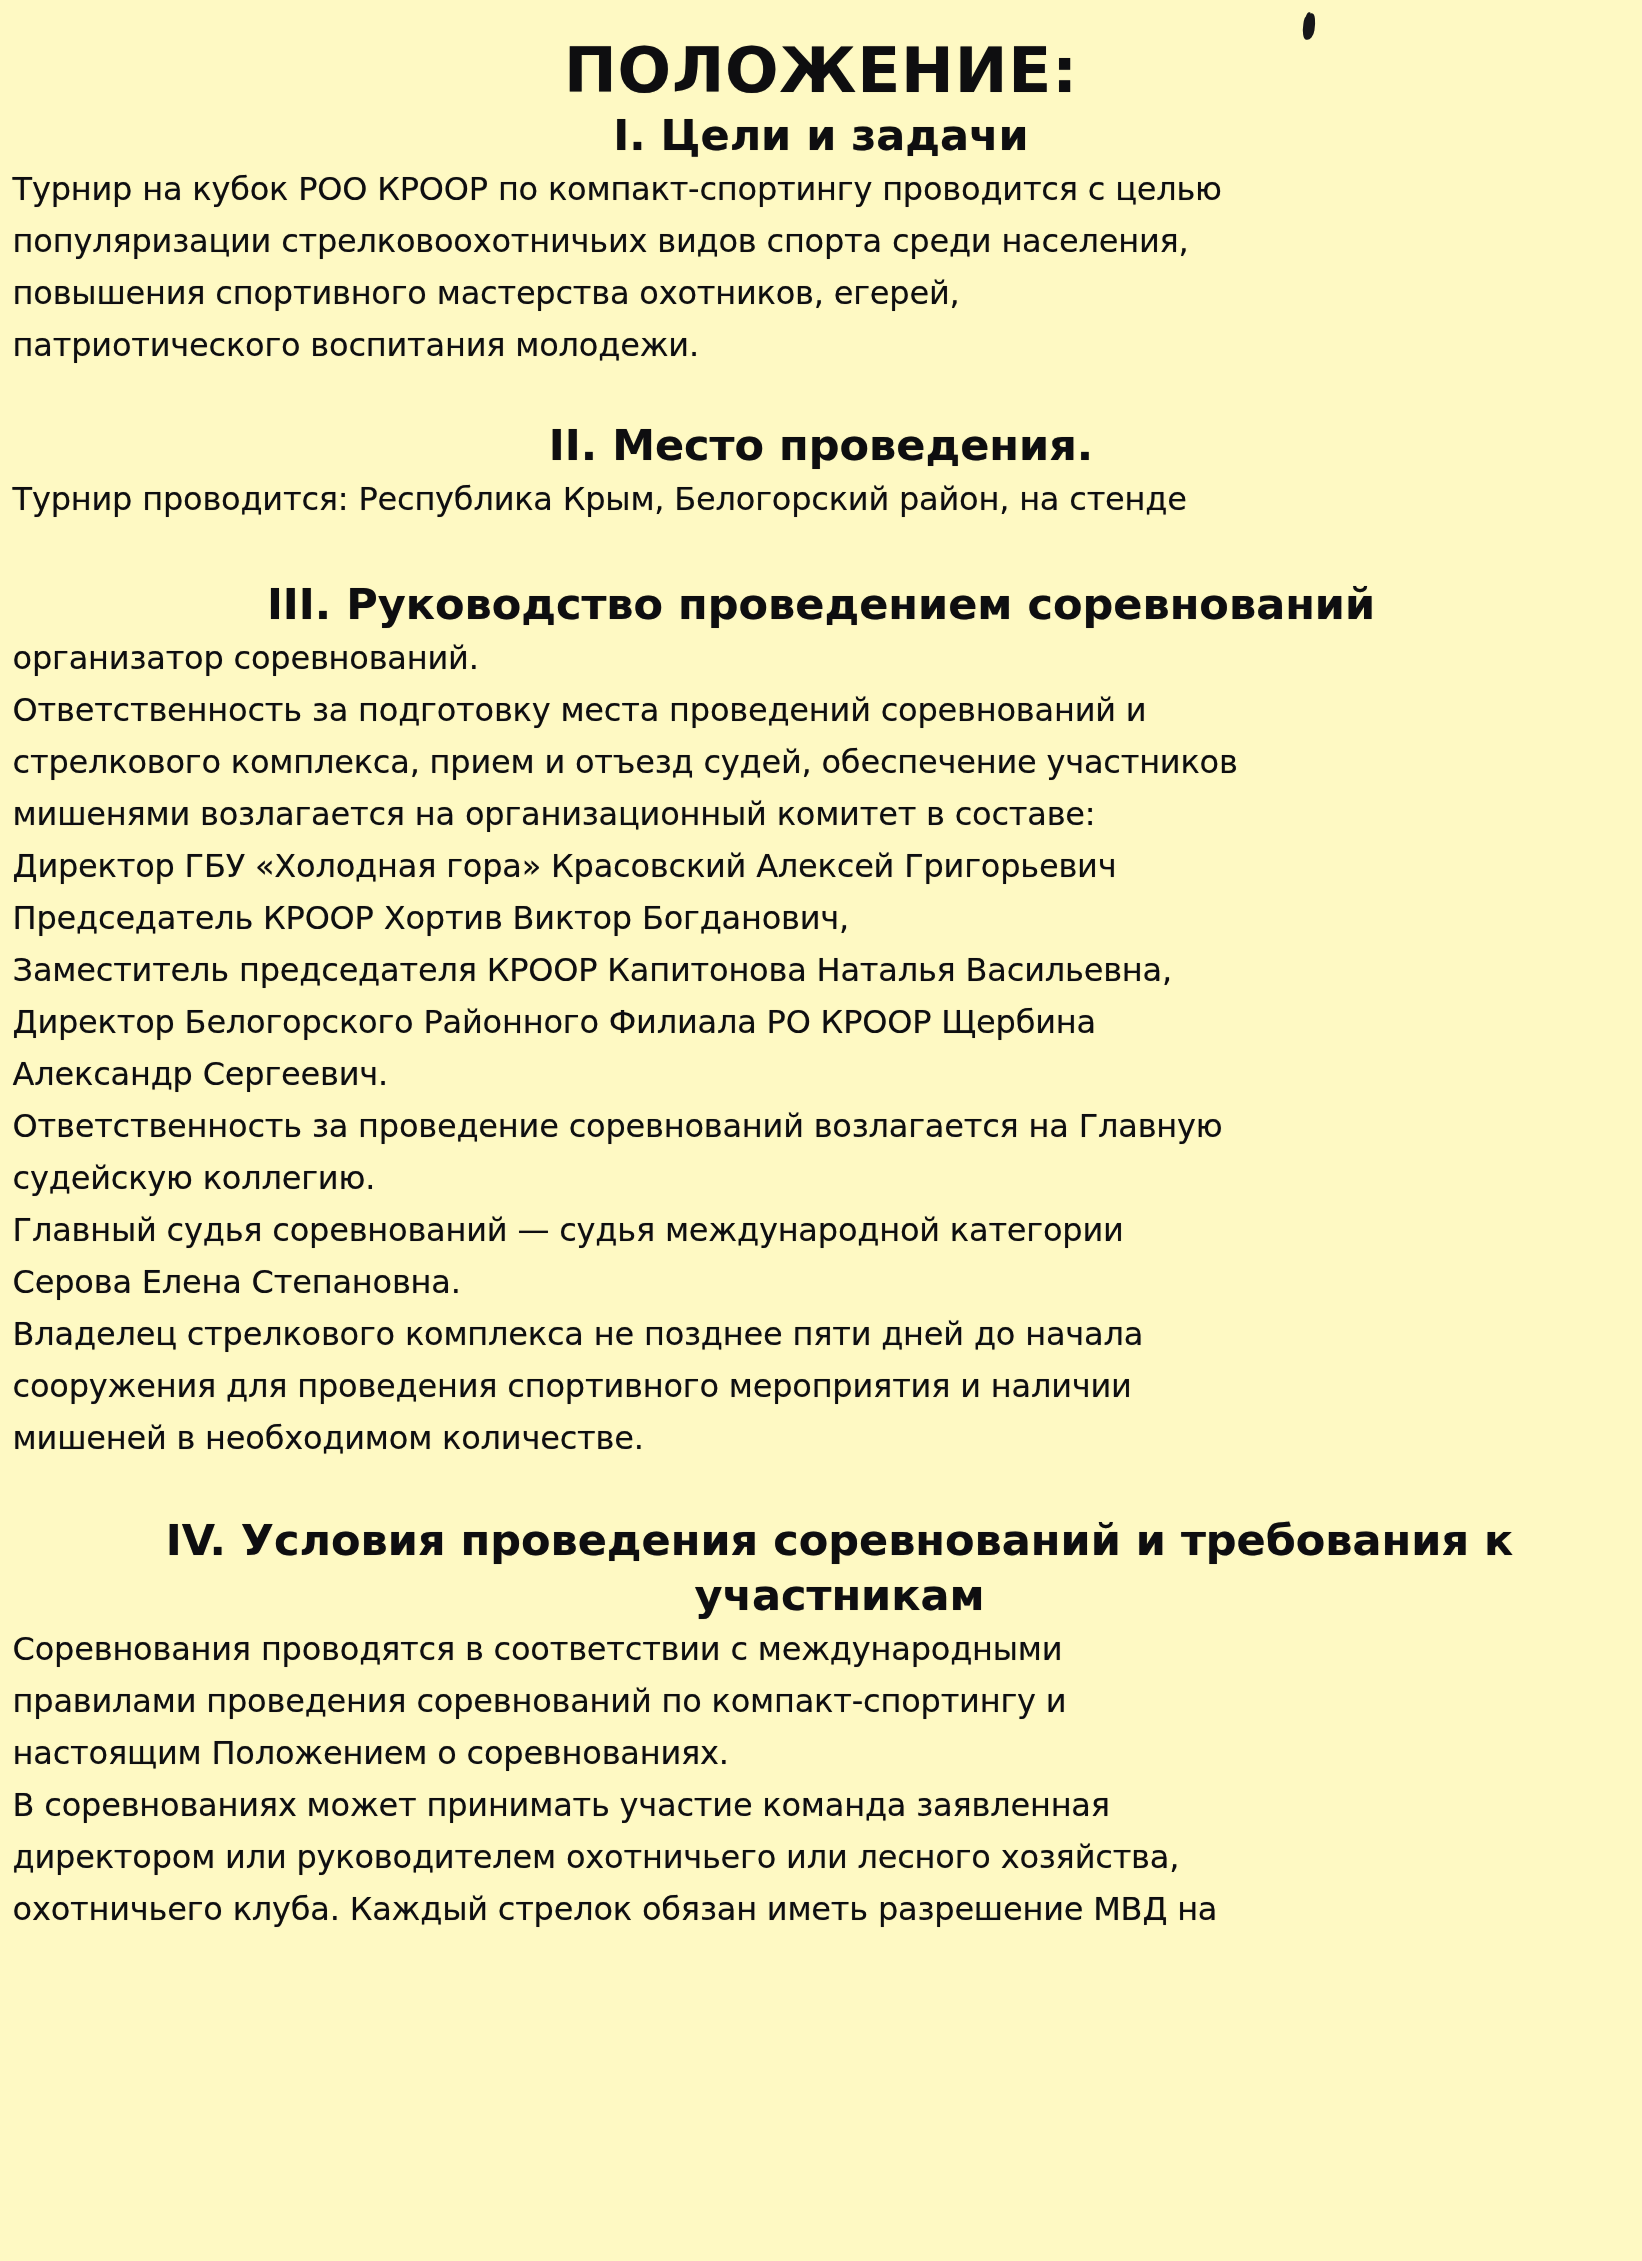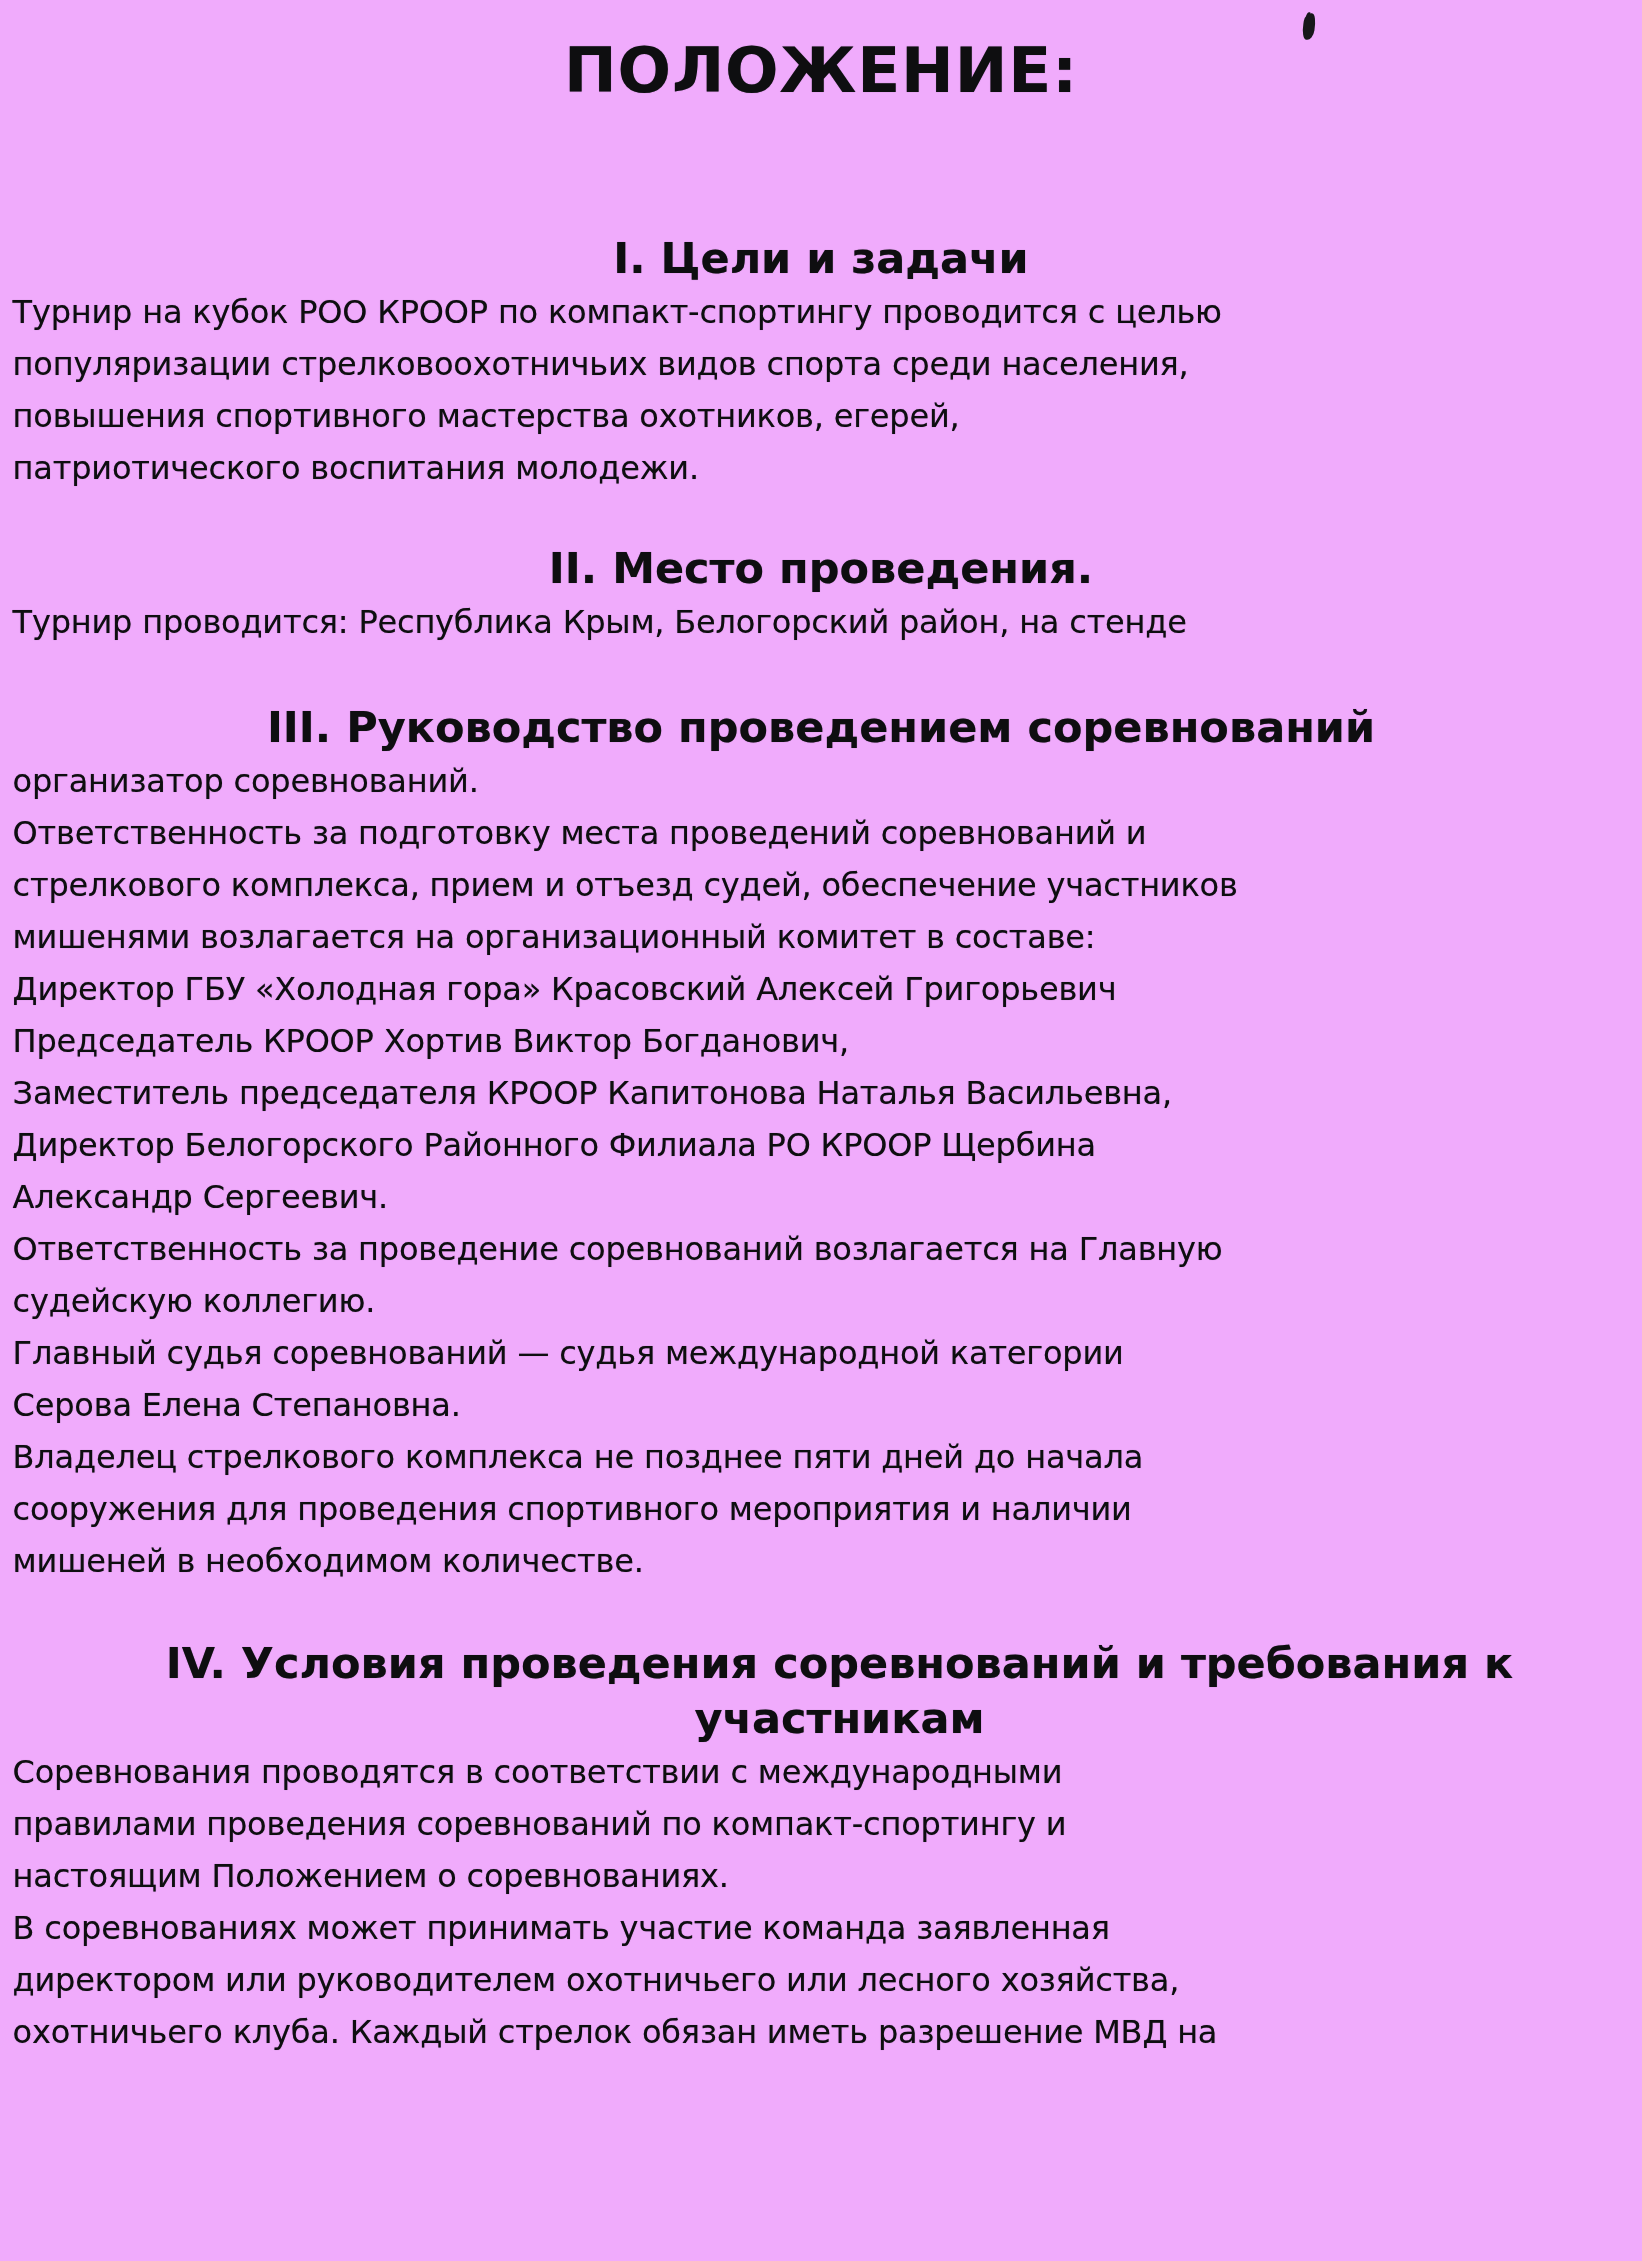--- a/index.html
+++ b/index.html
@@ -3,21 +3,21 @@
 <meta charset="utf-8">
 <style>
   html, body { margin: 0; padding: 0; }
   body { background: #e9e9e9; }
 
   .page {
     position: relative;
     width: 1642px;
     height: 2261px;
     margin: 0 auto;
-    background: #f0abfc;
+    background: #fef9c3;
     overflow: hidden;
     font-family: "DejaVu Sans", sans-serif;
     color: #0e0e10;
   }
 
   
   .doc-title, .sec-heading, .sec-body {
     text-shadow: 0 0 0.8px rgba(12,12,16,0.45);
   }
 
@@ -41,21 +41,21 @@
 
   .sec-body {
     padding: 0 12.6px;
     font-size: 32px;
     line-height: 52px;
     letter-spacing: -0.2px;
     text-align: left;
   }
   .sec-body .line { white-space: nowrap; }
 
-  #section-1 .sec-heading { margin-top: 123px; }
+  #section-1 .sec-heading { }
   #section-2 .sec-heading { margin-top: 47px; }
   #section-3 .sec-heading { margin-top: 52px; text-align: center; }
   #section-4 .sec-heading { margin-top: 49px; padding-left: 37px; }
 
   
   .ink-blot {
     position: absolute;
     left: 1303px;
     top: 12.6px;
     width: 12px;

